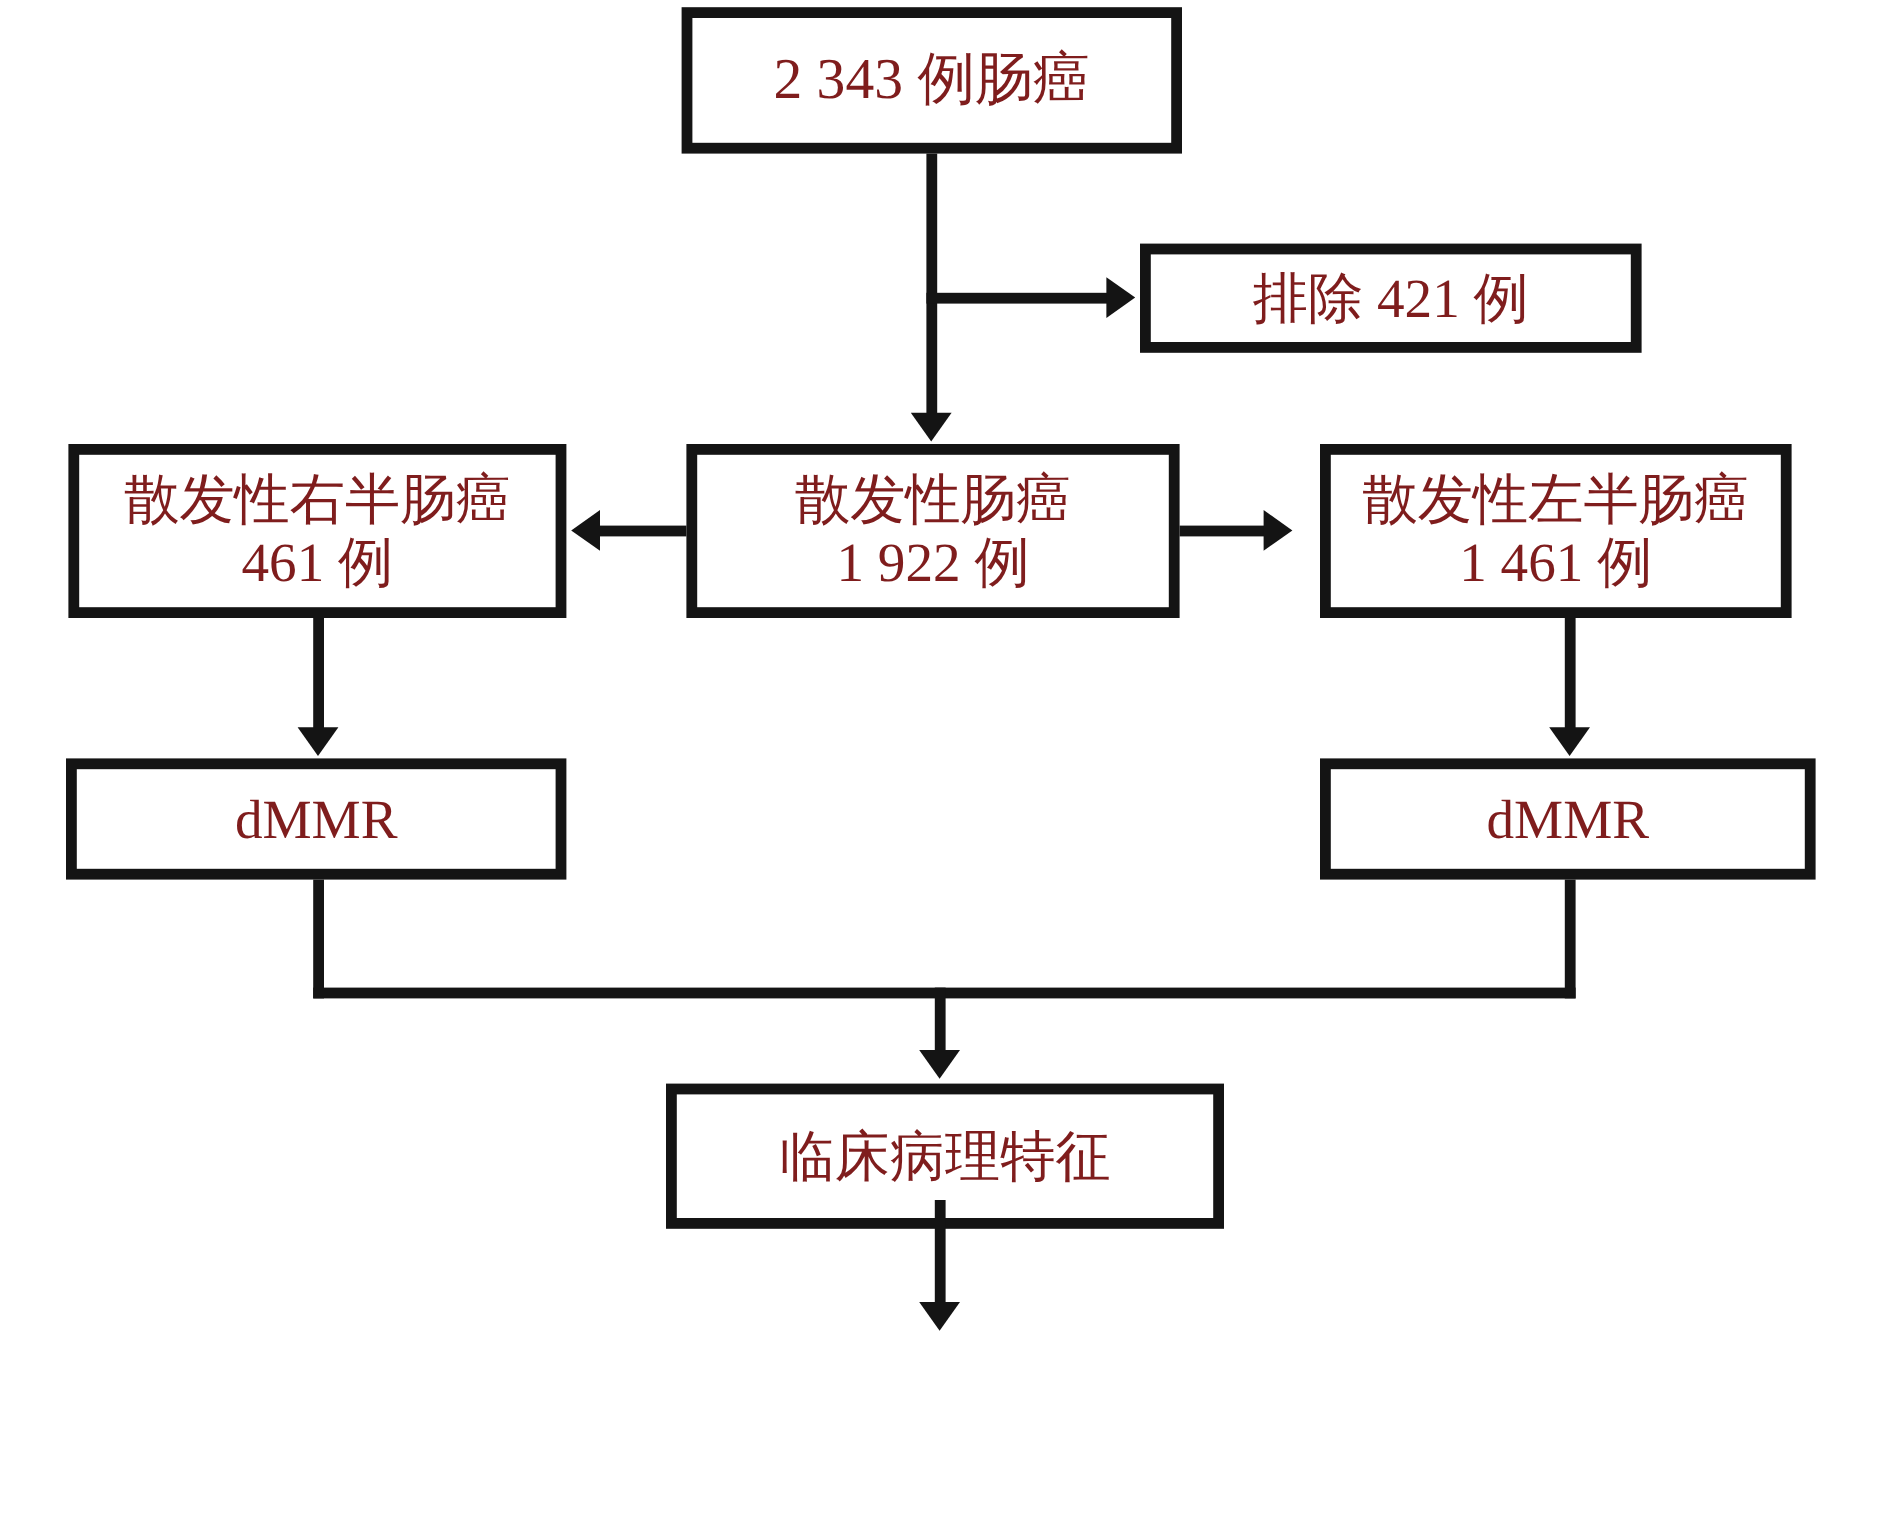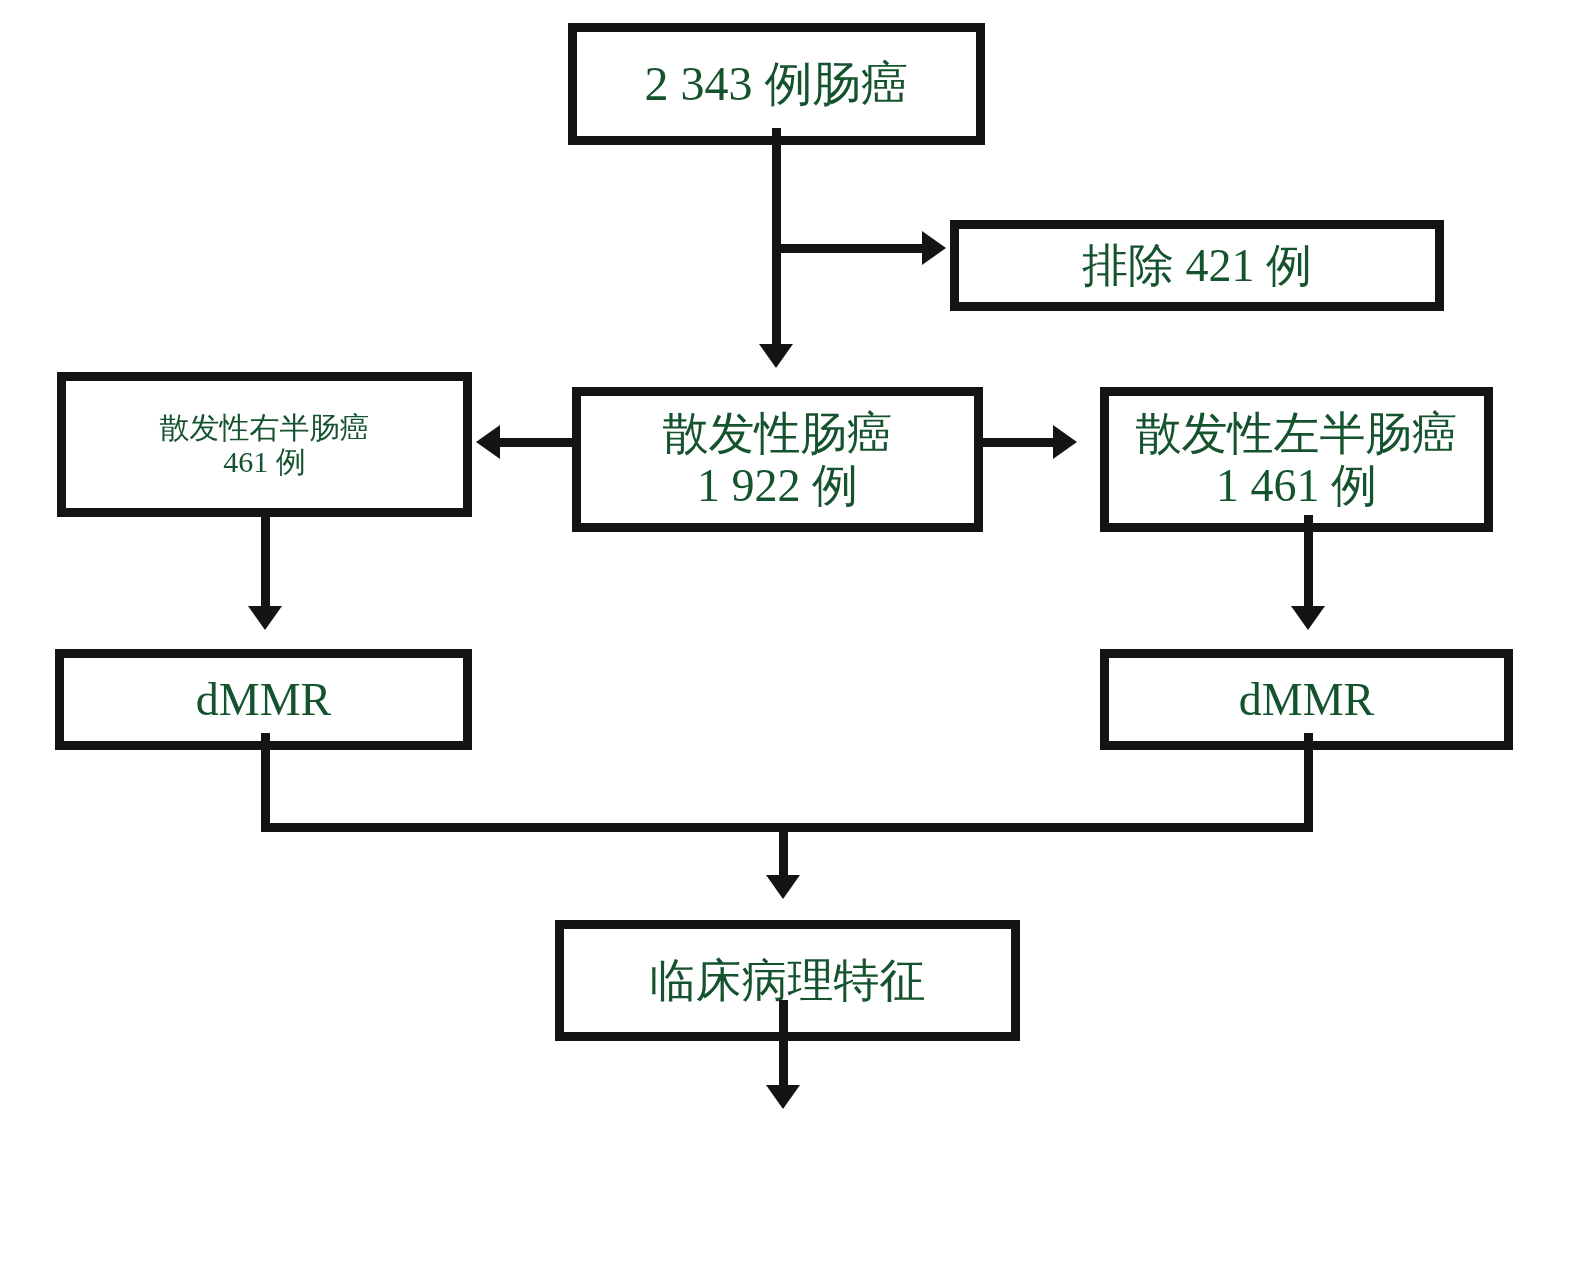--- a/index.html
+++ b/index.html
@@ -17,30 +17,29 @@
   }
   .node {
     position: absolute;
     box-sizing: border-box;
     background: #ffffff;
     border: 9px solid #141414;
     display: flex;
     align-items: center;
     justify-content: center;
     text-align: center;
-    color: #14532d;
+    color: #7f1d1d;
     line-height: 1.12;
     white-space: pre-line;
     font-family: "Liberation Serif", "DejaVu Serif", serif;
-    margin-top: 17px;
   }
   
   #node-total      { left: 568px;  top: 6px;    width: 417px; height: 122px; font-size: 48px; }
-  #node-excluded   { left: 950px;  top: 203px;  width: 494px; height: 91px;  font-size: 46px; }
-  #node-right-colon{ left: 57px;   top: 355px;  width: 415px; height: 145px; font-size: 30px; }
+  #node-excluded   { left: 950px;  top: 203px;  width: 418px; height: 91px;  font-size: 46px; }
+  #node-right-colon{ left: 57px;   top: 370px;  width: 415px; height: 145px; font-size: 46px; }
   #node-sporadic   { left: 572px;  top: 370px;  width: 411px; height: 145px; font-size: 46px; text-align: center; }
   #node-left-colon { left: 1100px; top: 370px;  width: 393px; height: 145px; font-size: 46px; }
   #node-dmmr-right { left: 55px;   top: 632px;  width: 417px; height: 101px; font-size: 46px; }
   #node-dmmr-left  { left: 1100px; top: 632px;  width: 413px; height: 101px; font-size: 46px; }
   #node-clinpath   { left: 555px;  top: 903px;  width: 465px; height: 121px;  font-size: 46px; }
   #node-conclusion { left: 460px;  top: 1113px; width: 650px; height: 152px; font-size: 46px; }
 
   
   .line {
     position: absolute;

